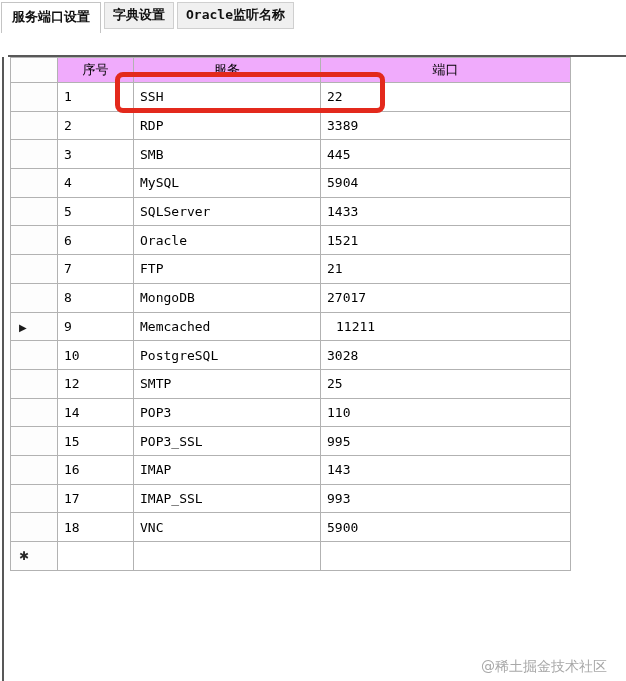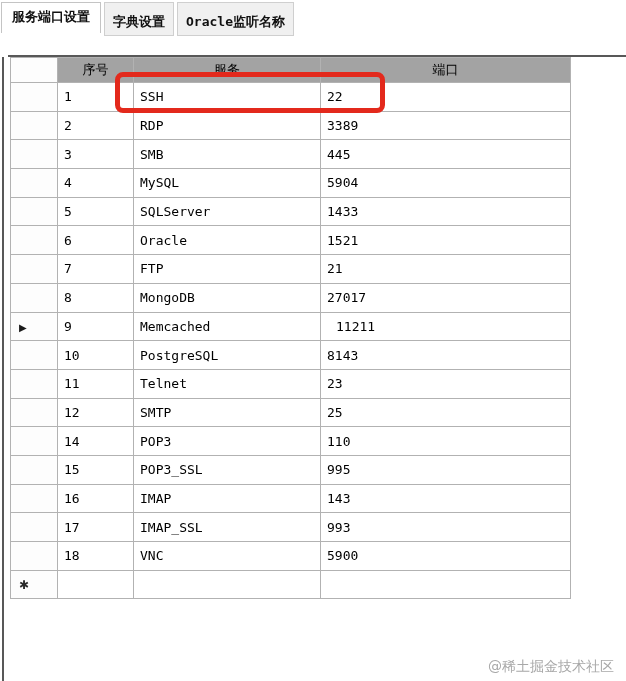--- a/index.html
+++ b/index.html
@@ -12,21 +12,21 @@
   }
   
   .tabbar {
     position: absolute; top: 2px; left: 1px;
     display: flex; align-items: flex-start;
     height: 29px;
   }
   .tab {
     background: #f0f0f0;
     border: 1px solid #cfcfcf;
-    padding: 10px 8px 4px 8px;
+    padding: 3px 8px 4px 8px;
     margin-left: 3px;
     font-size: 13px;
     font-weight: bold;
     color: #111;
     white-space: nowrap;
     cursor: default;
   }
   .tab.active {
     background: #ffffff;
     border: 1px solid #c4c4c4;
@@ -58,21 +58,21 @@
   table.grid td, table.grid th {
     border: 1px solid #b2b2b2;
     font-size: 13px;
     font-weight: normal;
     color: #000;
     overflow: hidden;
     white-space: nowrap;
   }
   table.grid thead tr { height: 25px; }
   table.grid tbody tr { height: 28.7px; }
-  th.colhdr { background: #a3a3a3; }
+  th.colhdr { background: #f0abfc; }
   td.rowhdr { background: #fdfdfd; padding-left: 8px; }
   td.cell   { text-align: left; padding-left: 6px; background: #ffffff; }
   td.cell.edit-indent { padding-left: 15px; }
   .arrow {
     font-size: 10px; color: #1a1a1a; line-height: 1;
     font-family: "DejaVu Sans", sans-serif;
   }
   .newrow-star {
     font-size: 12px; color: #2a2a2a; line-height: 1;
     font-family: "DejaVu Sans", sans-serif;
@@ -83,21 +83,21 @@
     left: 115px; top: 72px;
     width: 270px; height: 41px;
     border: 5px solid #e3291c;
     border-radius: 8px;
     z-index: 5;
     pointer-events: none;
   }
   
   .watermark {
     position: absolute;
-    right: 12px; top: 658px;
+    right: 19px; top: 658px;
     font-size: 14px;
     color: #a8a8a8;
     font-family: "DejaVu Sans", sans-serif;
   }
 </style>
 </head>
 <body>
 
 <div class="tabbar">
   <div class="tab active">服务端口设置</div>
@@ -176,27 +176,21 @@
         <tr>
           <td class="rowhdr"><span class="arrow">▶</span></td>
           <td class="cell col-no">9</td>
           <td class="cell col-service">Memcached</td>
           <td class="cell col-port edit-indent">11211</td>
         </tr>
         <tr>
           <td class="rowhdr"></td>
           <td class="cell col-no">10</td>
           <td class="cell col-service">PostgreSQL</td>
-          <td class="cell col-port">8143</td>
-        </tr>
-        <tr>
-          <td class="rowhdr"></td>
-          <td class="cell col-no">11</td>
-          <td class="cell col-service">Telnet</td>
-          <td class="cell col-port">23</td>
+          <td class="cell col-port">3028</td>
         </tr>
         <tr>
           <td class="rowhdr"></td>
           <td class="cell col-no">12</td>
           <td class="cell col-service">SMTP</td>
           <td class="cell col-port">25</td>
         </tr>
         <tr>
           <td class="rowhdr"></td>
           <td class="cell col-no">14</td>

